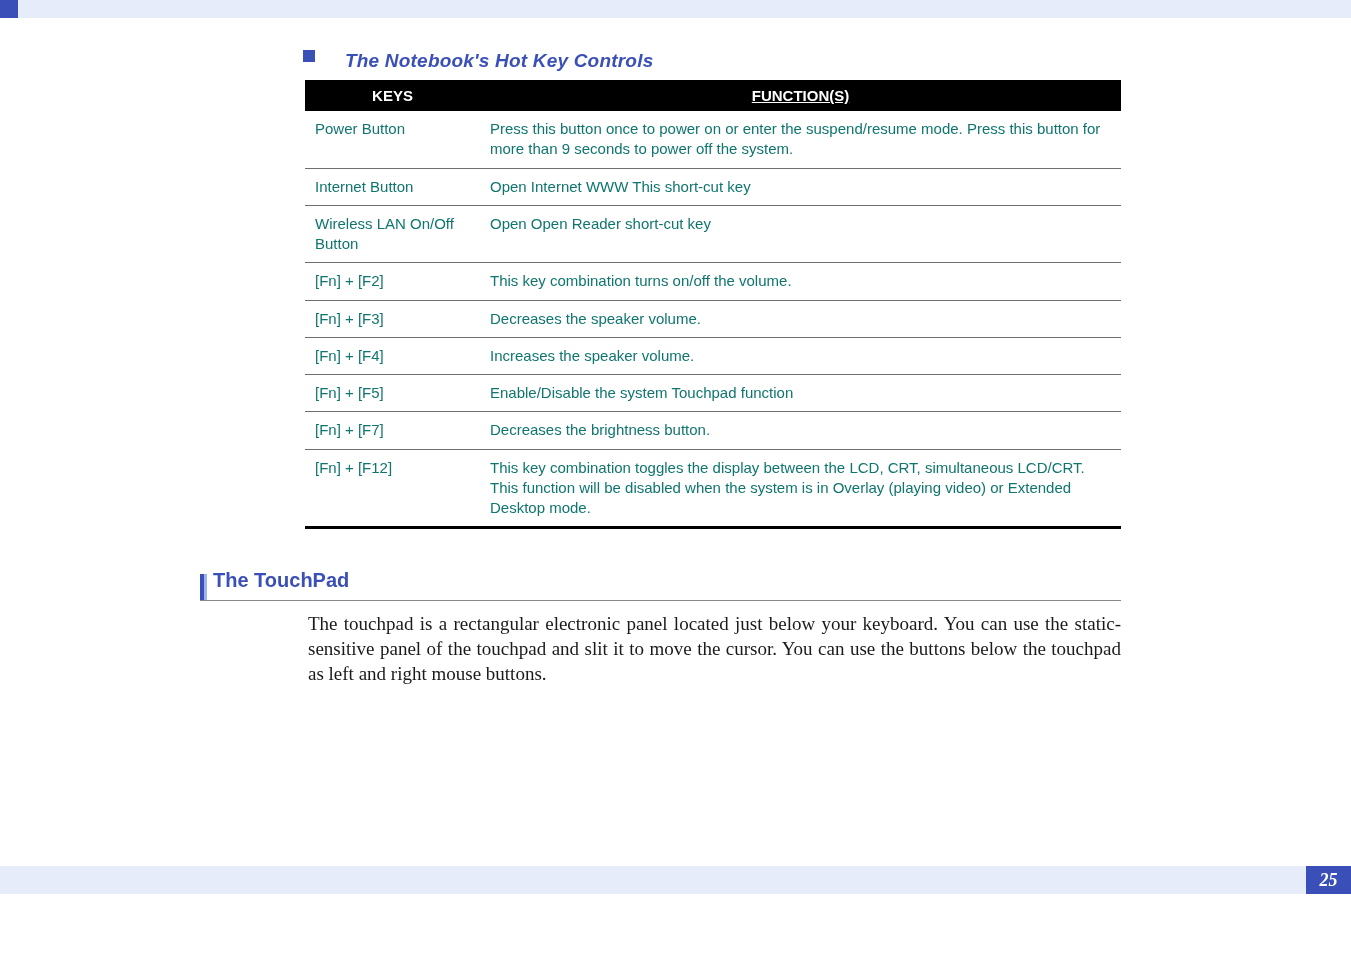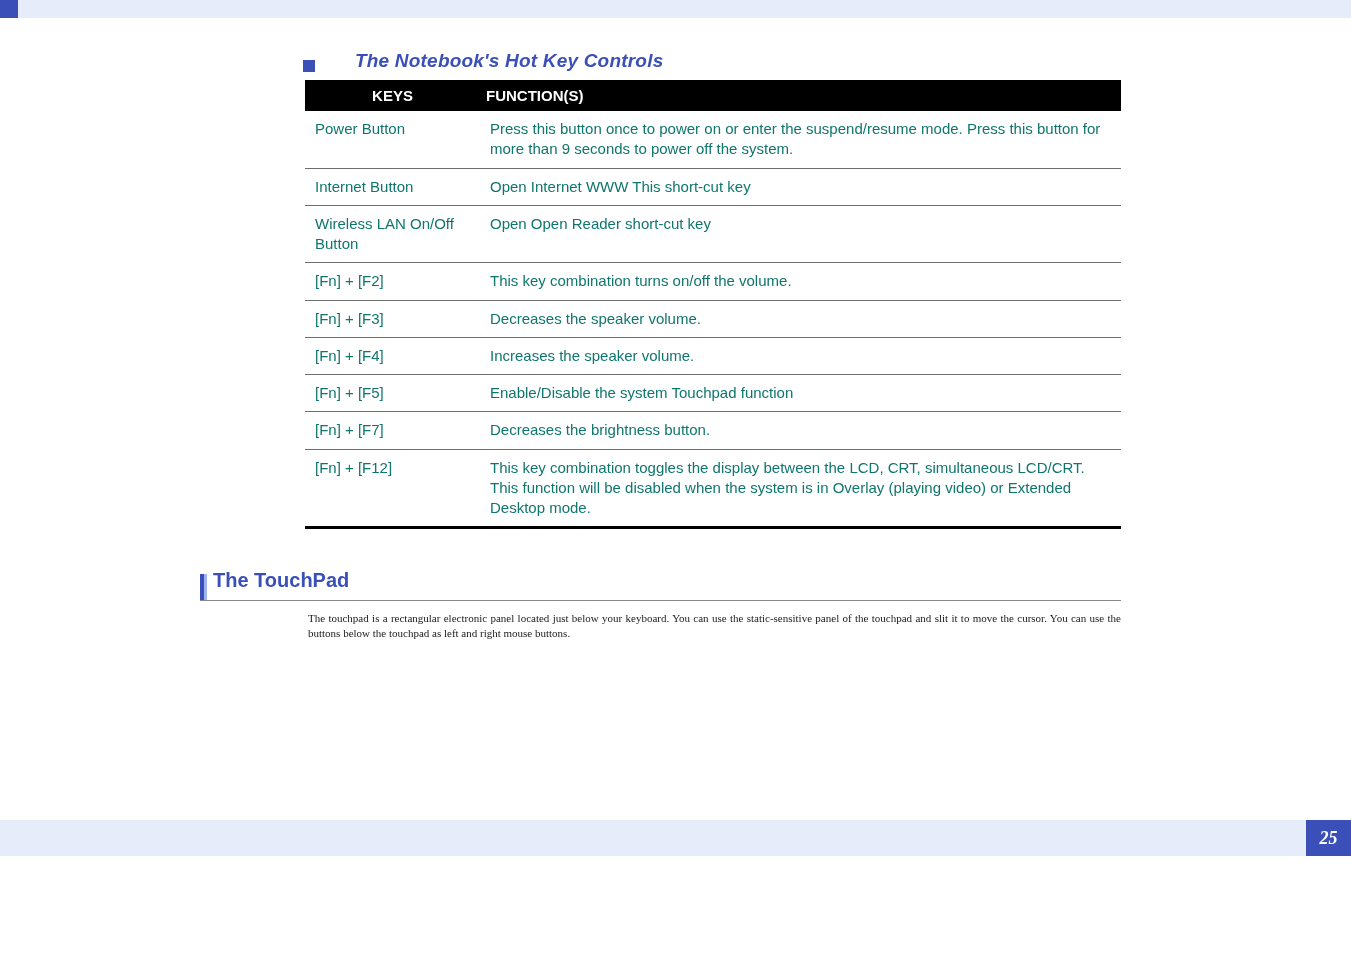--- a/index.html
+++ b/index.html
@@ -18,22 +18,22 @@
   .top-bar .accent {
     width: 18px;
     height: 18px;
     background: #3a4fb8;
   }
   .content {
     padding: 32px 230px 0 305px;
   }
   .section-heading-row {
     display: flex;
-    align-items: flex-end;
-    gap: 40px;
+    align-items: flex-start;
+    gap: 30px;
     margin-bottom: 8px;
     margin-left: -2px;
   }
   .square-bullet {
     width: 12px;
     height: 12px;
     background: #3a4fb8;
   }
   .section-title {
     color: #3a4fb8;
@@ -54,21 +54,22 @@
     font-size: 15px;
     font-weight: bold;
     padding: 4px 6px;
     border: none;
   }
   table.hotkeys th.col-keys {
     width: 175px;
     text-align: center;
   }
   table.hotkeys th.col-func {
-    text-align: left;
+    text-align: center;
+    text-decoration: underline;
   }
   table.hotkeys td {
     font-size: 15px;
     color: #0f766e;
     padding: 8px 10px 8px 10px;
     border: none;
     border-top: 1px solid #6f6f6f;
     vertical-align: top;
     line-height: 1.35;
   }
@@ -101,29 +102,29 @@
     margin-right: 6px;
   }
   .h-title {
     color: #3a4fb8;
     font-weight: bold;
     font-size: 20px;
     padding-bottom: 8px;
   }
   .body-text {
     font-family: "Times New Roman", Times, serif;
-    font-size: 11px;
+    font-size: 19px;
     color: #1a1a1a;
     text-align: justify;
     line-height: 1.32;
     margin-left: 108px;
   }
   .bottom-bar {
     margin-top: 180px;
-    height: 36px;
+    height: 28px;
     background: #e6ecfa;
     display: flex;
     justify-content: flex-end;
     align-items: stretch;
   }
   .page-box {
     width: 45px;
     background: #3a4fb8;
     color: #ffffff;
     font-style: italic;

